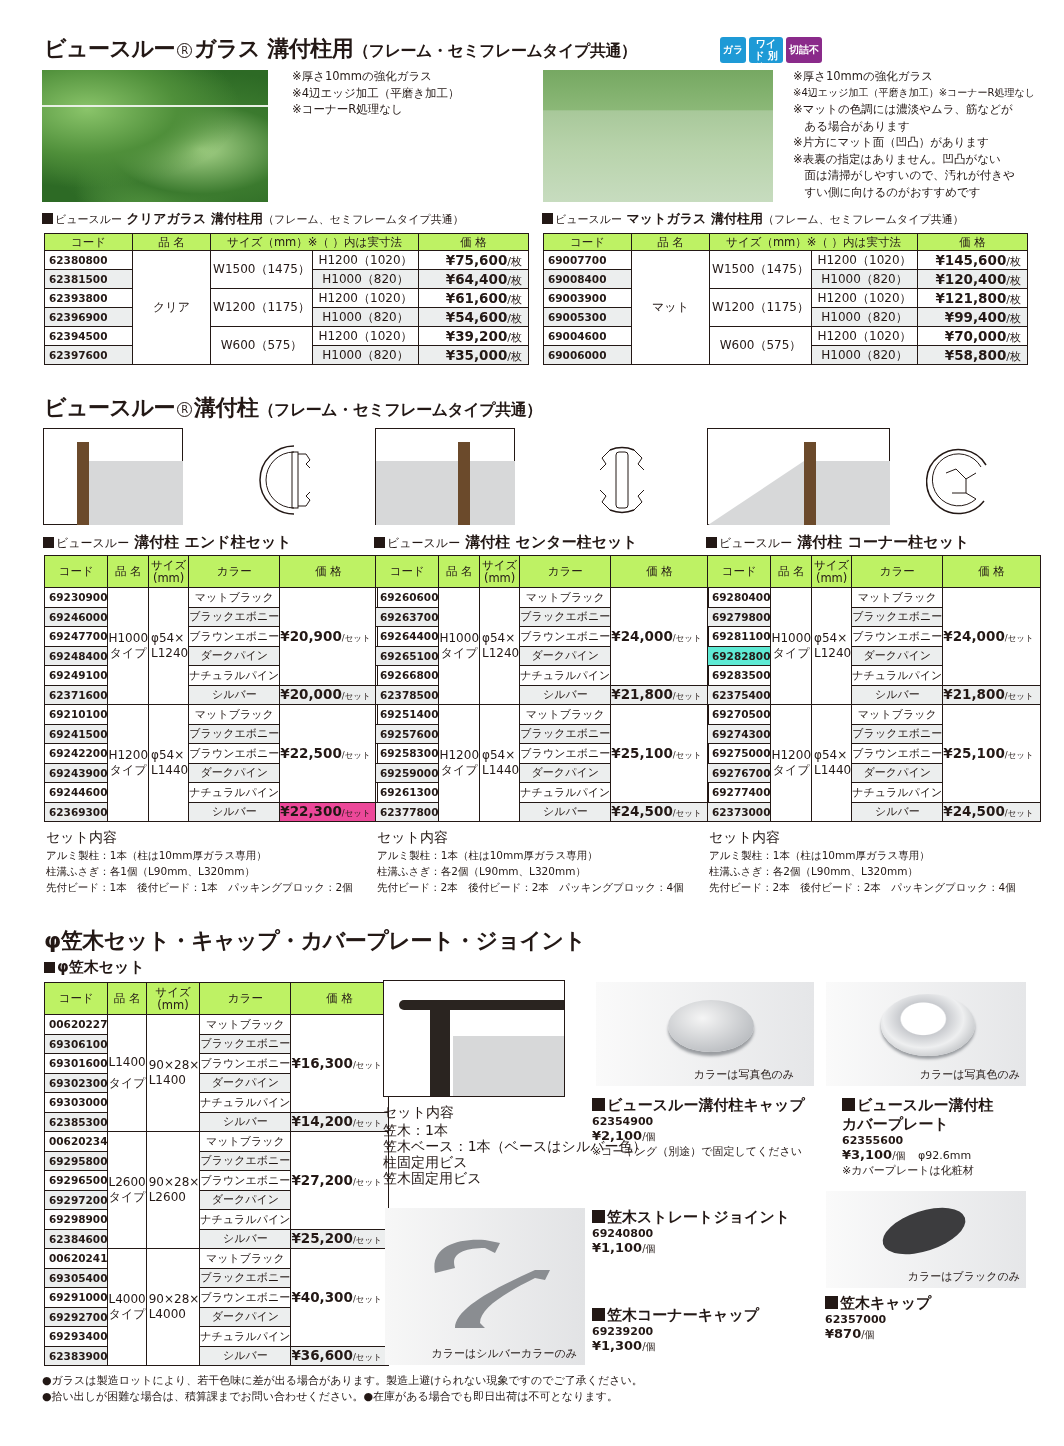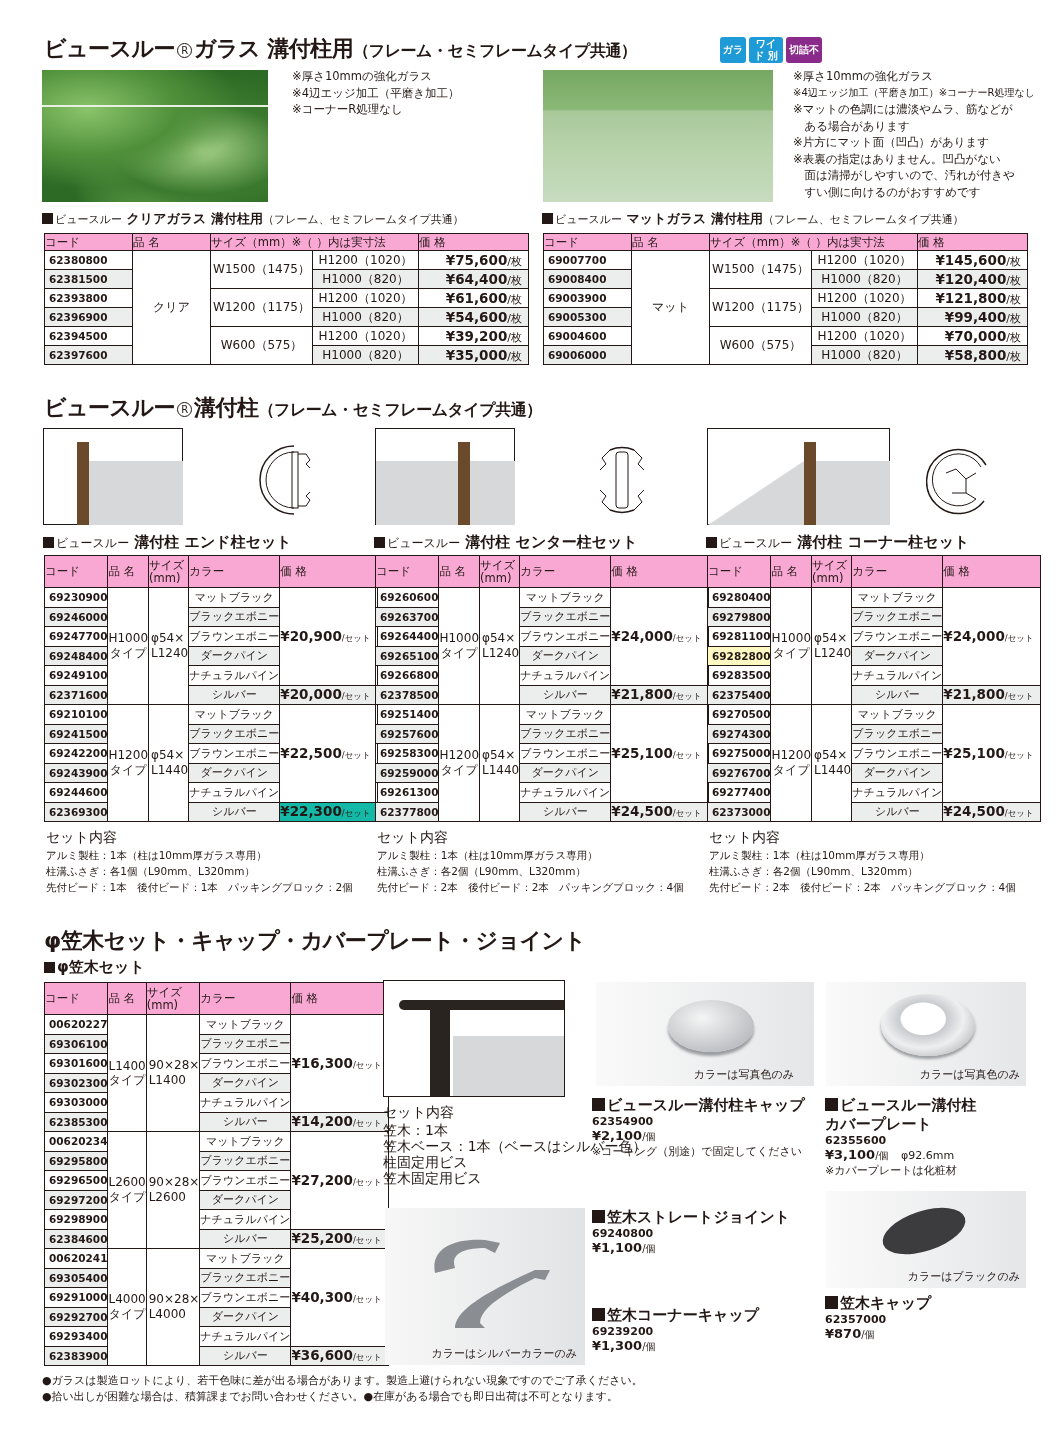--- a/index.html
+++ b/index.html
@@ -8,21 +8,21 @@
 .h1{font-size:22px;font-weight:bold;letter-spacing:-0.5px;white-space:nowrap}
 .h1 .sub{font-size:16px;font-weight:bold}
 .reg{display:inline-block;width:15px;height:15px;border:1px solid #231815;border-radius:50%;font-size:10px;line-height:13px;text-align:center;font-weight:normal;vertical-align:middle;margin:0 2px}
 .badge{display:inline-block;height:26px;padding:0 2px;color:#fff;font-size:10px;font-weight:bold;line-height:12px;text-align:center;border-radius:3px;vertical-align:middle}
 .note{font-size:11.5px;line-height:16.5px}
 .note div{white-space:nowrap}
 .sect{font-size:13px;font-weight:bold;white-space:nowrap}
 .sect .sq{display:inline-block;width:11px;height:11px;background:#231815;margin-right:2px;vertical-align:-1px}
 .sect .lt{font-weight:normal;font-size:11px}
 table{border-collapse:collapse;position:absolute}
-th{background:#f9a8d4;font-weight:normal;font-size:11.5px;border:1px solid #231815;text-align:left}
+th{background:#bef264;font-weight:normal;font-size:11.5px;border:1px solid #231815;text-align:center}
 td{border:1px solid #231815;text-align:center;font-size:12px;white-space:nowrap}
 td.code{font-weight:bold;font-size:10.5px;text-align:left;padding-left:4px}
 td.price{font-weight:bold;font-size:13.5px;text-align:right;padding-right:6px}
 td.price small{font-size:8.5px;font-weight:normal}
 td.price .u{font-size:11px;font-weight:normal}
 td.col{font-size:11px}
 .photo{position:absolute;overflow:hidden}
 .leaf{background:radial-gradient(ellipse at 20% 30%,#8ac46a 0,#4f8f3a 35%,transparent 60%),radial-gradient(ellipse at 70% 60%,#a8d48a 0,#3b7a2e 40%,transparent 70%),radial-gradient(ellipse at 50% 90%,#6cae52 0,#2d6a25 50%),#5a9a44}
 .matt{background:linear-gradient(180deg,#76a862 0,#8bb877 30%,#a8c89a 31%,#b8d3ab 60%,#c7dcbf 100%)}
 .frame{border:1px solid #231815;background:#fff}
@@ -261,21 +261,21 @@
           <td class="code" style="background:#eceeee">69243900</td>
           <td class="col" style="background:#eceeee">ダークパイン</td>
         </tr>
         <tr style="height:19.5px">
           <td class="code">69244600</td>
           <td class="col">ナチュラルパイン</td>
         </tr>
         <tr style="height:19.5px">
           <td class="code" style="background:#eceeee">62369300</td>
           <td class="col" style="background:#eceeee">シルバー</td>
-          <td class="price" style="background:#14b8a6"><span>¥22,300</span><small>/セット</small></td>
+          <td class="price" style="background:#ec4899"><span>¥22,300</span><small>/セット</small></td>
         </tr>
       </tbody>
     </table>
     <div class="abs setc" style="left:46px;top:827px">
       <div class="t">セット内容</div>
       <div style="font-size:10.5px">アルミ製柱：1本（柱は10mm厚ガラス専用）</div>
       <div style="font-size:10.5px">柱溝ふさぎ：各1個（L90mm、L320mm）</div>
       <div style="font-size:10.5px">先付ビード：1本　後付ビード：1本　パッキングブロック：2個</div>
     </div>
     <div class="abs sect" style="left:374px;top:533px;font-size:15px"><span class="sq"></span><span class="lt" style="font-size:12px">ビュースルー</span> <span>溝付柱 センター柱セット</span></div>
@@ -371,21 +371,21 @@
         </tr>
         <tr style="height:19.5px">
           <td class="code" style="background:#eceeee">69279800</td>
           <td class="col" style="background:#eceeee">ブラックエボニー</td>
         </tr>
         <tr style="height:19.5px">
           <td class="code">69281100</td>
           <td class="col">ブラウンエボニー</td>
         </tr>
         <tr style="height:19.5px">
-          <td class="code" style="background:#fef9c3">69282800</td>
+          <td class="code" style="background:#5eead4">69282800</td>
           <td class="col" style="background:#eceeee">ダークパイン</td>
         </tr>
         <tr style="height:19.5px">
           <td class="code">69283500</td>
           <td class="col">ナチュラルパイン</td>
         </tr>
         <tr style="height:19.5px">
           <td class="code" style="background:#eceeee">62375400</td>
           <td class="col" style="background:#eceeee">シルバー</td>
           <td class="price" style="background:#eceeee"><span>¥21,800</span><small>/セット</small></td>
@@ -436,21 +436,21 @@
       <tbody>
         <tr style="height:32px">
           <th style="width:62px">コード</th>
           <th style="width:46px">品 名</th>
           <th style="width:44px;line-height:13px">サイズ (mm)</th>
           <th style="width:76px">カラー</th>
           <th>価 格</th>
         </tr>
         <tr style="height:19.5px">
           <td class="code">00620227</td>
-          <td rowspan="6" style="font-size:12px;white-space:normal;line-height:14px">L1400 タイプ</td>
+          <td rowspan="6" style="font-size:12px;white-space:normal;line-height:21px">L1400 タイプ</td>
           <td rowspan="6" style="font-size:12px;white-space:normal;line-height:15px;text-align:left;padding-left:2px">90×28× L1400</td>
           <td class="col">マットブラック</td>
           <td class="price" rowspan="5"><span>¥16,300</span><small>/セット</small></td>
         </tr>
         <tr style="height:19.5px">
           <td class="code" style="background:#eceeee">69306100</td>
           <td class="col" style="background:#eceeee">ブラックエボニー</td>
         </tr>
         <tr style="height:19.5px">
           <td class="code">69301600</td>
@@ -550,21 +550,21 @@
   <div class="itemtitle"><span class="sq"></span><span>ビュースルー溝付柱キャップ</span></div>
   <div class="itemcode">62354900</div>
   <div class="itemprice"><span>¥2,100</span><small>/個</small></div>
   <div style="font-size:11px">※コーキング（別途）で固定してください</div>
 </div>
 
 <div class="abs" style="left:826px;top:982px;width:200px;height:104px;background:linear-gradient(90deg,#fafafa,#e5e6e8)">
   <div style="position:absolute;left:55px;top:12px;width:94px;height:62px;border-radius:50%;background:radial-gradient(ellipse at 45% 40%,#fff 30%,#c9cbcf 32%,#eeeff0 55%,#a9acb0 90%);box-shadow:0 3px 3px #9a9da1"></div>
   <div class="cap" style="right:6px;bottom:4px">カラーは写真色のみ</div>
 </div>
-<div class="abs" style="left:825px;top:1096px">
+<div class="abs" style="left:842px;top:1096px">
   <div class="itemtitle"><span class="sq"></span><span>ビュースルー溝付柱</span></div>
   <div class="itemtitle">カバープレート</div>
   <div class="itemcode">62355600</div>
   <div class="itemprice"><span>¥3,100</span><small>/個</small> <span style="font-size:11px;font-weight:normal;margin-left:8px">φ92.6mm</span></div>
   <div style="font-size:11px">※カバープレートは化粧材</div>
 </div>
 
 <div class="abs" style="left:385px;top:1208px;width:200px;height:157px;background:linear-gradient(90deg,#f7f7f7,#e2e3e5)">
   <svg width="200" height="130" viewBox="0 0 200 130">
     <path d="M50 65 C45 40,70 30,100 32 L115 35 L110 45 L100 40 C80 40,65 45,70 60 Z" fill="#8a8d91"></path>

